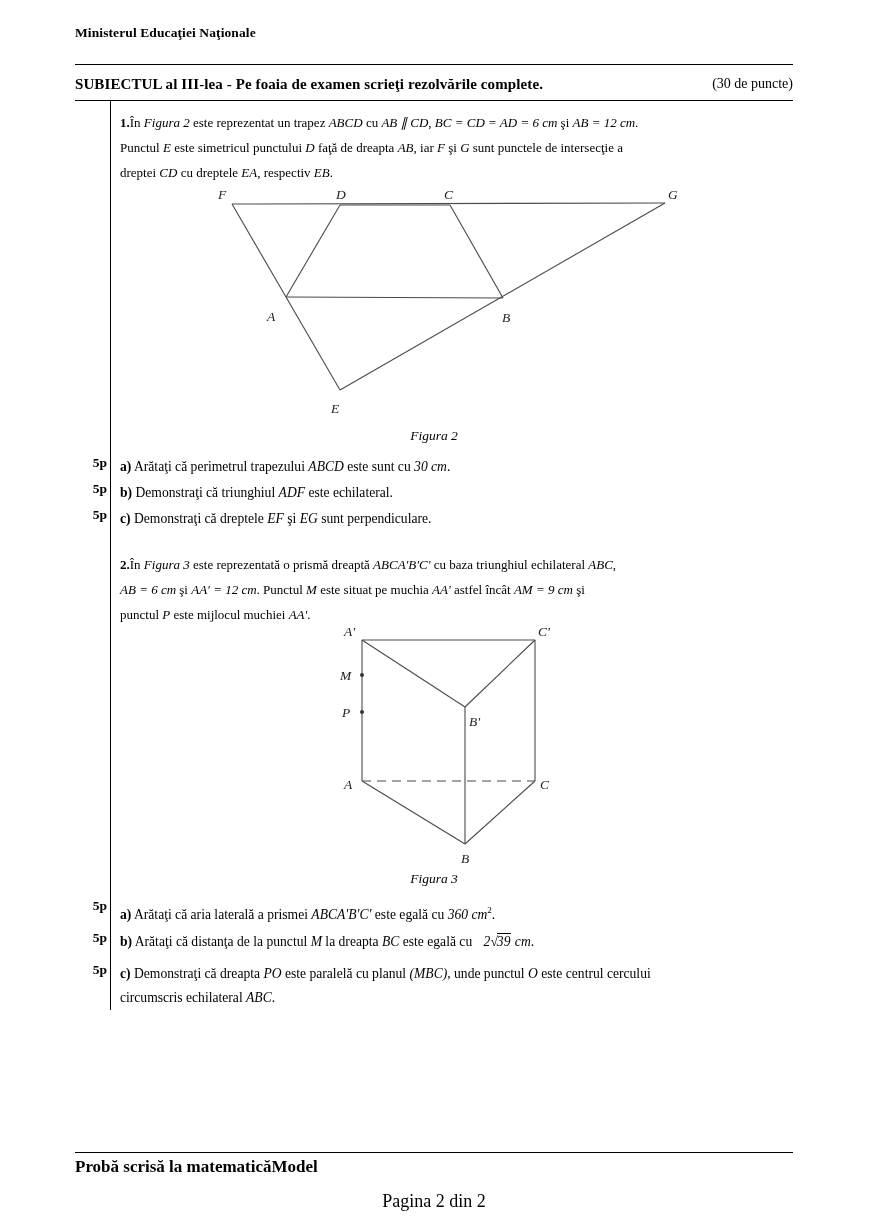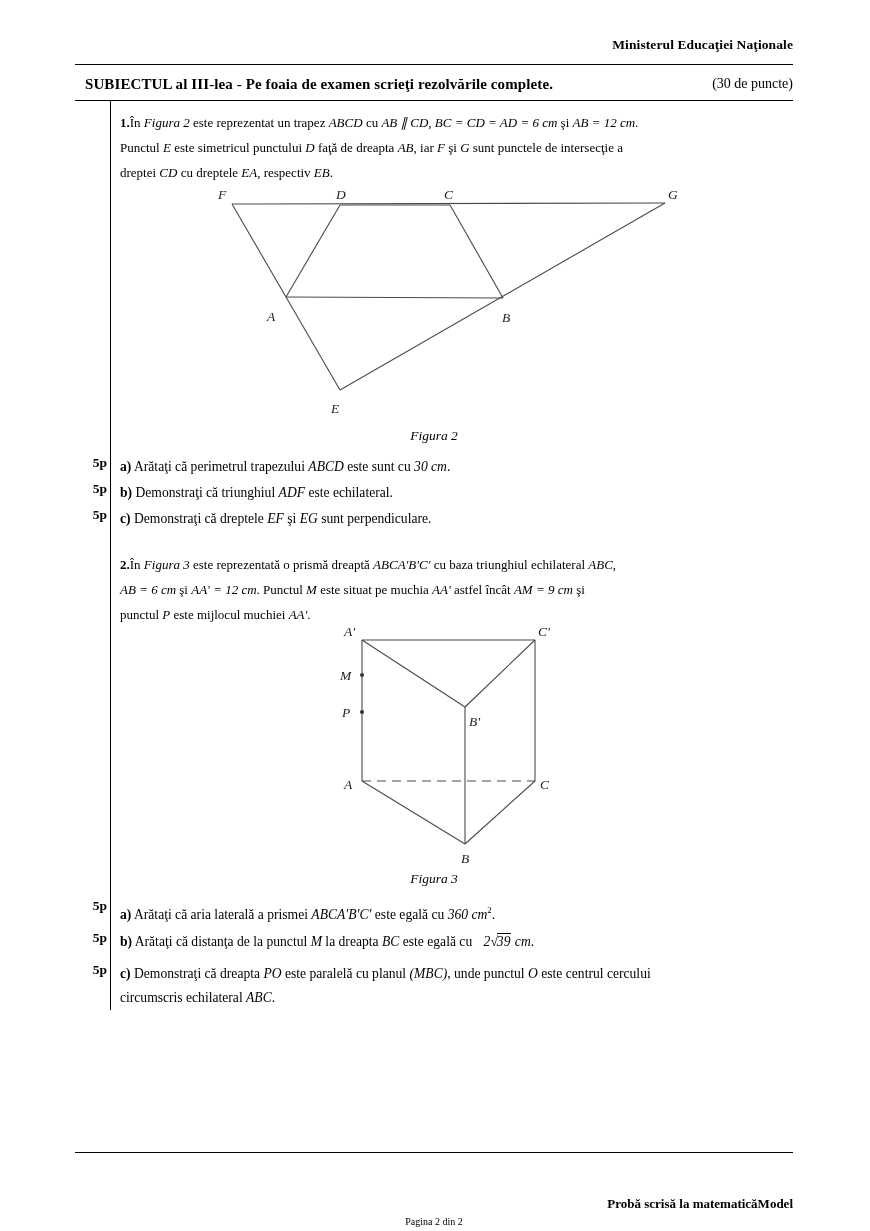--- a/index.html
+++ b/index.html
@@ -13,23 +13,23 @@
     position: relative;
     font-family: "Liberation Serif", serif;
     color: #000;
     overflow: hidden;
   }
 
   
   .header-block {
     position: absolute;
     left: 75px;
-    top: 36px;
-    width: 718px;
-    text-align: right;
+    top: 24px;
+    width: 718px;
+    text-align: left;
   }
   .header-line {
     font-family: "Liberation Serif", serif;
     font-weight: bold;
     font-size: 13.5px;
     line-height: 17px;
     letter-spacing: 0.1px;
   }
 
   .rule {
@@ -51,21 +51,20 @@
     display: flex;
     align-items: center;
     justify-content: space-between;
   }
   .subject-title {
     font-family: "Liberation Serif", serif;
     font-weight: bold;
     font-size: 15px;
     letter-spacing: 0.1px;
     white-space: nowrap;
-    margin-left: 10px;
   }
   .subject-points {
     font-family: "Liberation Serif", serif;
     font-weight: normal;
     font-size: 14px;
     white-space: nowrap;
   }
 
   
   #body-divider {
@@ -166,35 +165,35 @@
     position: absolute;
     left: 75px;
     top: 1152px;
     width: 718px;
     height: 0;
     border-top: 1.4px solid #000;
   }
   .footer-row {
     position: absolute;
     left: 75px;
-    top: 1196px;
+    top: 1157px;
     width: 718px;
     display: flex;
-    justify-content: flex-end;
-    font-size: 13px;
+    justify-content: flex-start;
+    font-size: 17px;
     font-weight: bold;
     font-family: "Liberation Serif", serif;
   }
   #footer-page {
     position: absolute;
     left: 75px;
-    top: 1216px;
+    top: 1191px;
     width: 718px;
     text-align: center;
-    font-size: 10px;
+    font-size: 18px;
     font-family: "Liberation Serif", serif;
   }
 </style>
 </head>
 <body>
 
 <div class="header-block">
   <div class="header-line">Ministerul Educaţiei Naţionale</div>
 </div>
 

